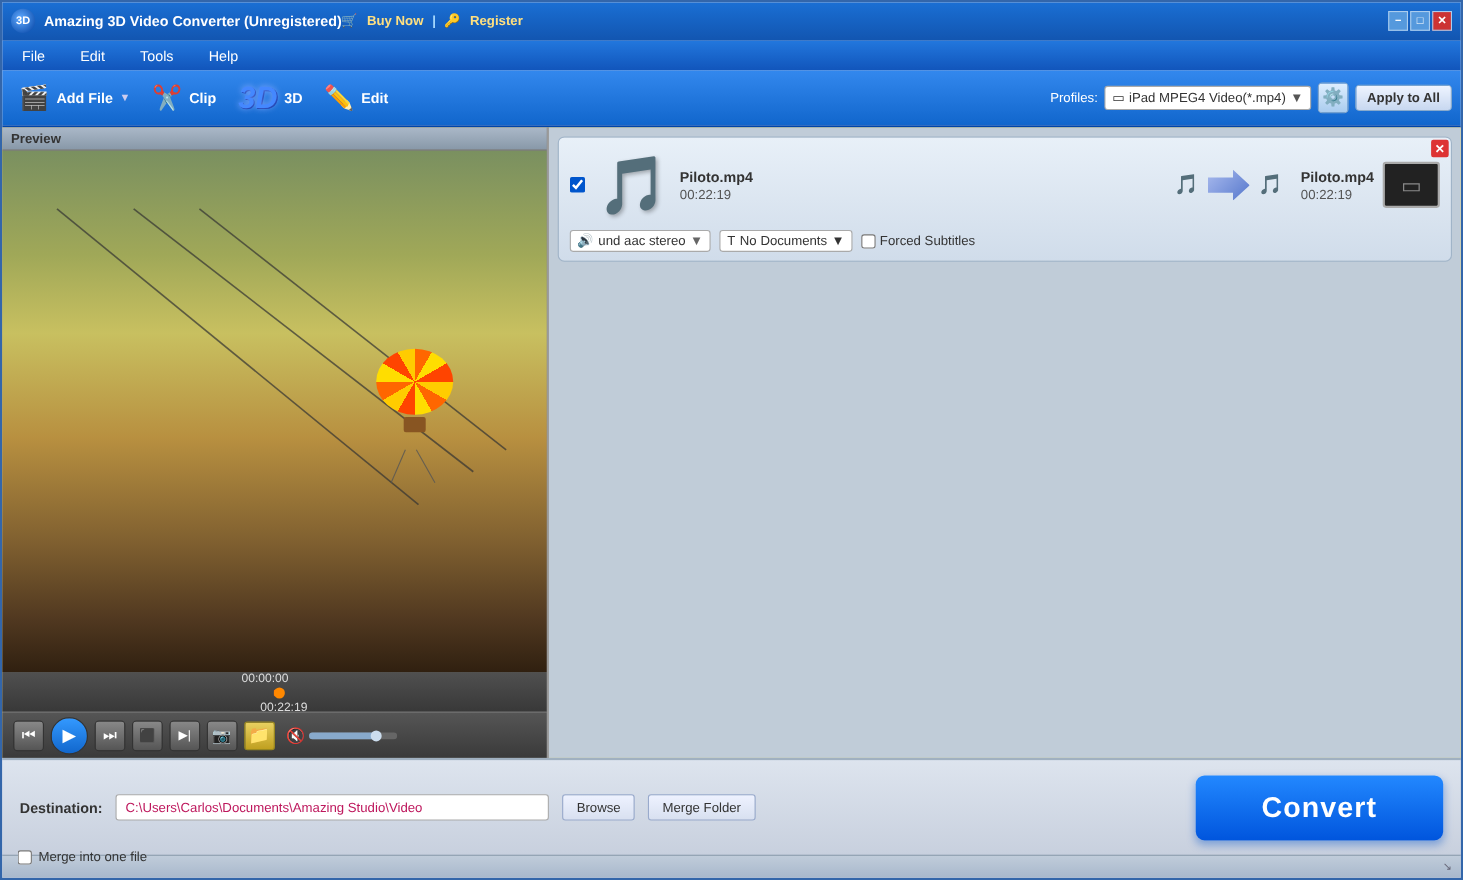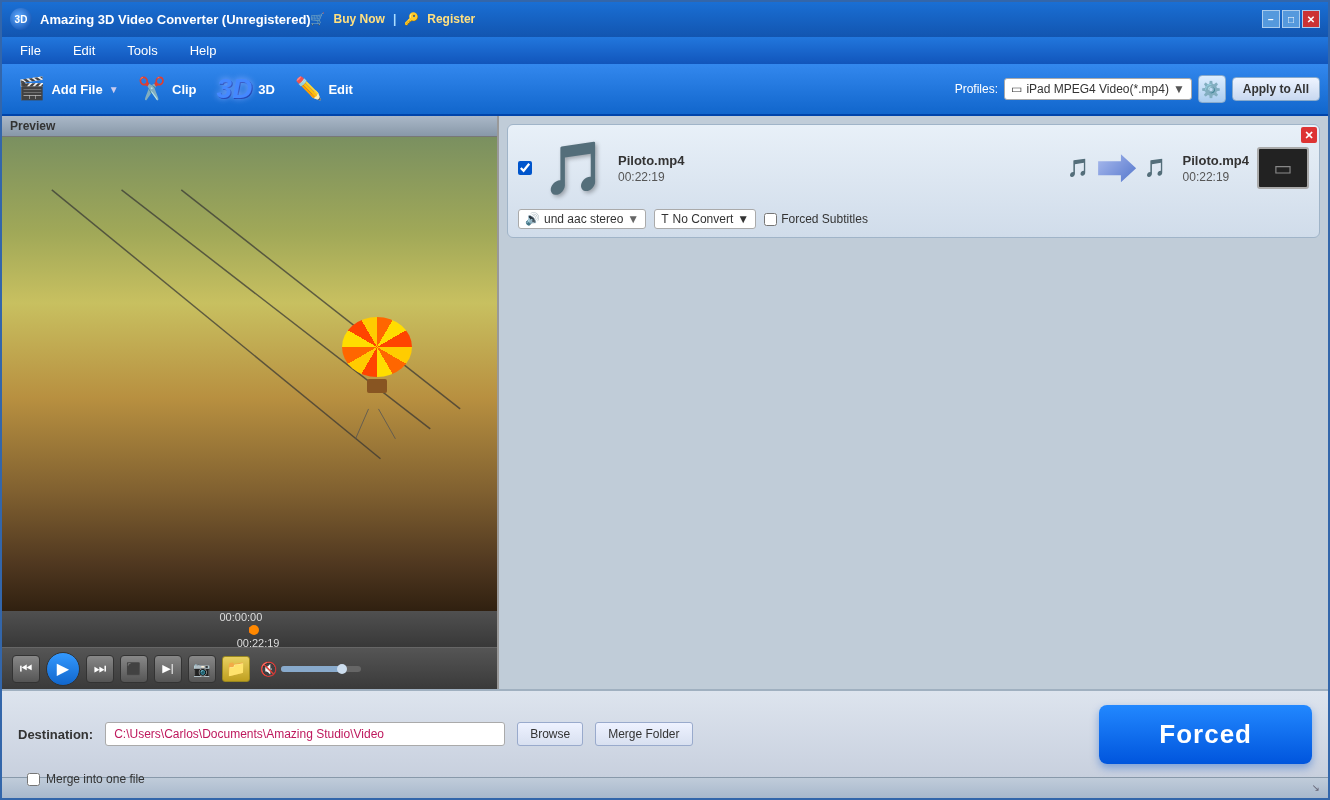--- a/index.html
+++ b/index.html
@@ -430,42 +430,42 @@
         </div>
 
         <div class="file-card-bottom">
           <div class="audio-select">
             <span>🔊</span>
             <span>und aac stereo</span>
             <span class="dd-arrow">▼</span>
           </div>
           <div class="subtitle-select">
             <span>T</span>
-            <span>No Convert</span>
+            <span>No Documents</span>
             <span class="dd-arrow">▼</span>
           </div>
           <div class="forced-subs">
             <input type="checkbox" style="">
             <span>Forced Subtitles</span>
           </div>
         </div>
       </div>
 
     </div>
   </div>
 
   <div id="bottom-bar">
     <span class="dest-label">Destination:</span>
     <input class="dest-input" type="text" value="C:\Users\Carlos\Documents\Amazing Studio\Video" style="">
     <button class="browse-btn">Browse</button>
     <button class="open-folder-btn">Merge Folder</button>
-    <div class="merge-area" style="position:absolute; left:27px; bottom:14px;">
+    <div class="merge-area" style="position:absolute; left:16px; bottom:14px;">
       <input type="checkbox" class="merge-check" style="">
       <span>Merge into one file</span>
     </div>
     <div class="bottom-spacer"></div>
-    <button class="convert-btn">Forced</button>
+    <button class="convert-btn">Convert</button>
   </div>
 
   <div id="status-bar">
     <span style="font-size:10px; color:#667;">↘</span>
   </div>
 </div>
 
 </body></html>

